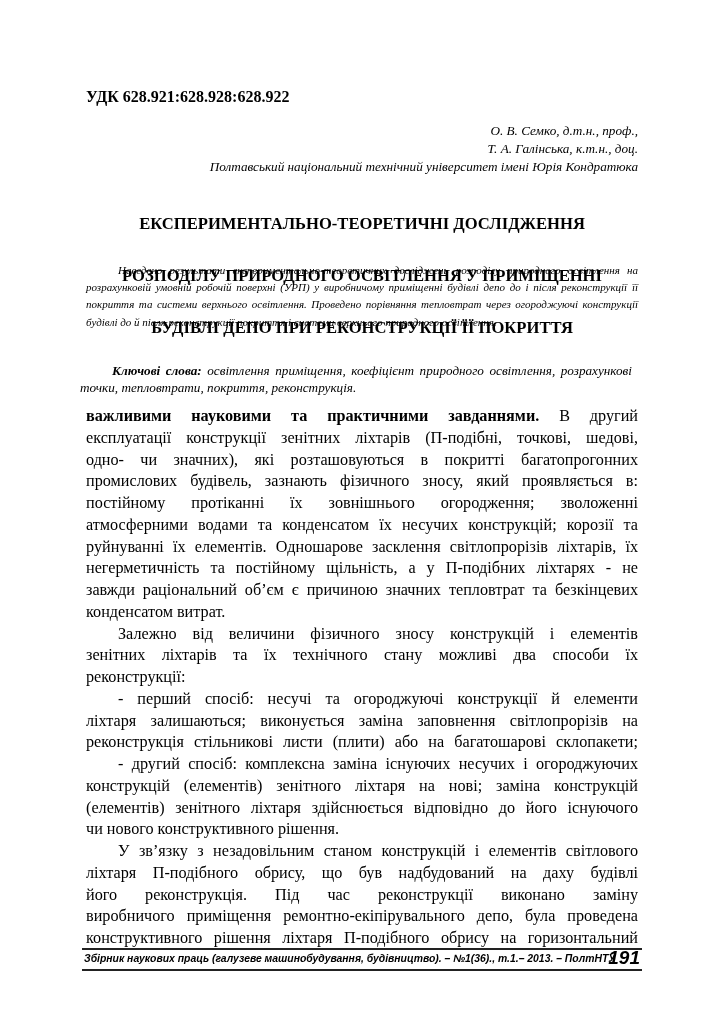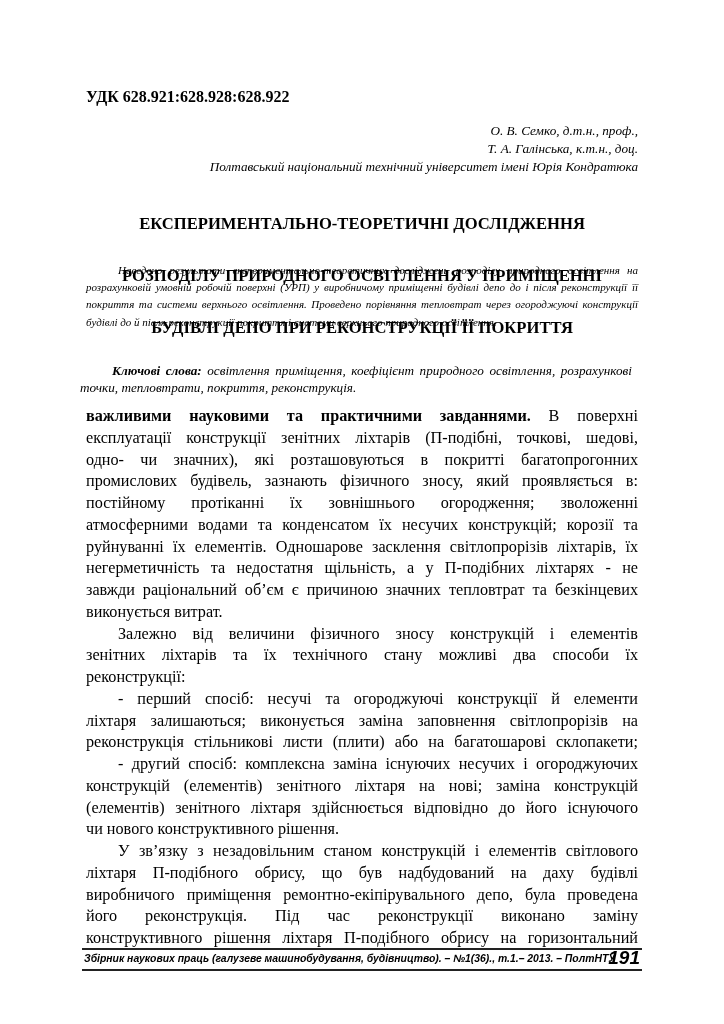--- a/index.html
+++ b/index.html
@@ -132,43 +132,43 @@
   <div>ЕКСПЕРИМЕНТАЛЬНО-ТЕОРЕТИЧНІ ДОСЛІДЖЕННЯ</div>
   <div>РОЗПОДІЛУ ПРИРОДНОГО ОСВІТЛЕННЯ У ПРИМІЩЕННІ</div>
   <div>БУДІВЛІ ДЕПО ПРИ РЕКОНСТРУКЦІЇ ЇЇ ПОКРИТТЯ</div>
 </div>
 
 <div class="abstract">Наведено результати експериментально-теоретичних досліджень розподілу природного освітлення на розрахунковій умовній робочій поверхні (УРП) у виробничому приміщенні будівлі депо до і після реконструкції її покриття та системи верхнього освітлення. Проведено порівняння тепловтрат через огороджуючі конструкції будівлі до й після реконструкції покриття і системи верхнього природного освітлення.</div>
 
 <div class="keywords"><span class="kw-label">Ключові слова:</span><span> освітлення приміщення, коефіцієнт природного освітлення, розрахункові точки, тепловтрати, покриття, реконструкція.</span></div>
 
 <div class="body">
-  <span class="line"><span class="bold">важливими науковими та практичними завданнями.</span><span> В поверхні</span></span>
+  <span class="line"><span class="bold">важливими науковими та практичними завданнями.</span><span> В другий</span></span>
   <span class="line">експлуатації конструкції зенітних ліхтарів (П-подібні, точкові, шедові,</span>
   <span class="line">одно- чи значних), які розташовуються в покритті багатопрогонних</span>
   <span class="line">промислових будівель, зазнають фізичного зносу, який проявляється в:</span>
   <span class="line">постійному протіканні їх зовнішнього огородження; зволоженні</span>
   <span class="line">атмосферними водами та конденсатом їх несучих конструкцій; корозії та</span>
   <span class="line">руйнуванні їх елементів. Одношарове засклення світлопрорізів ліхтарів, їх</span>
-  <span class="line">негерметичність та недостатня щільність, а у П-подібних ліхтарях - не</span>
+  <span class="line">негерметичність та постійному щільність, а у П-подібних ліхтарях - не</span>
   <span class="line">завжди раціональний об’єм є причиною значних тепловтрат та безкінцевих</span>
-  <span class="line last">виконується витрат.</span>
+  <span class="line last">конденсатом витрат.</span>
   <span class="line indent">Залежно від величини фізичного зносу конструкцій і елементів</span>
   <span class="line">зенітних ліхтарів та їх технічного стану можливі два способи їх</span>
   <span class="line last">реконструкції:</span>
   <span class="line indent">- перший спосіб: несучі та огороджуючі конструкції й елементи</span>
   <span class="line">ліхтаря залишаються; виконується заміна заповнення світлопрорізів на</span>
   <span class="line">реконструкція стільникові листи (плити) або на багатошарові склопакети;</span>
   <span class="line indent">- другий спосіб: комплексна заміна існуючих несучих і огороджуючих</span>
   <span class="line">конструкцій (елементів) зенітного ліхтаря на нові; заміна конструкцій</span>
   <span class="line">(елементів) зенітного ліхтаря здійснюється відповідно до його існуючого</span>
   <span class="line last">чи нового конструктивного рішення.</span>
   <span class="line indent">У зв’язку з незадовільним станом конструкцій і елементів світлового</span>
   <span class="line">ліхтаря П-подібного обрису, що був надбудований на даху будівлі</span>
+  <span class="line">його реконструкція. Під час реконструкції виконано заміну</span>
   <span class="line">виробничого приміщення ремонтно-екіпірувального депо, була проведена</span>
-  <span class="line">його реконструкція. Під час реконструкції виконано заміну</span>
   <span class="line">конструктивного рішення ліхтаря П-подібного обрису на горизонтальний</span>
 </div>
 
 <div class="footer-rule top"></div>
 <div class="footer-text">Збірник наукових праць (галузеве машинобудування, будівництво). – №1(36)., т.1.– 2013. – ПолтНТУ</div>
 <div class="page-number">191</div>
 <div class="footer-rule bottom"></div>
 
 </body></html>

